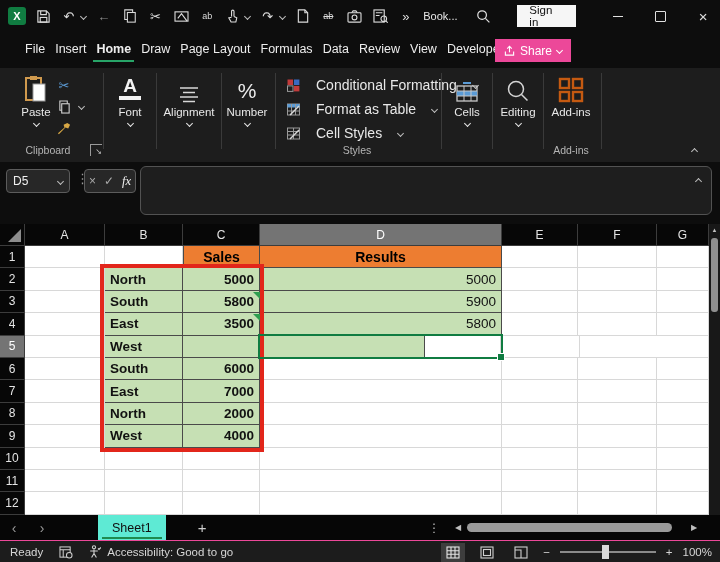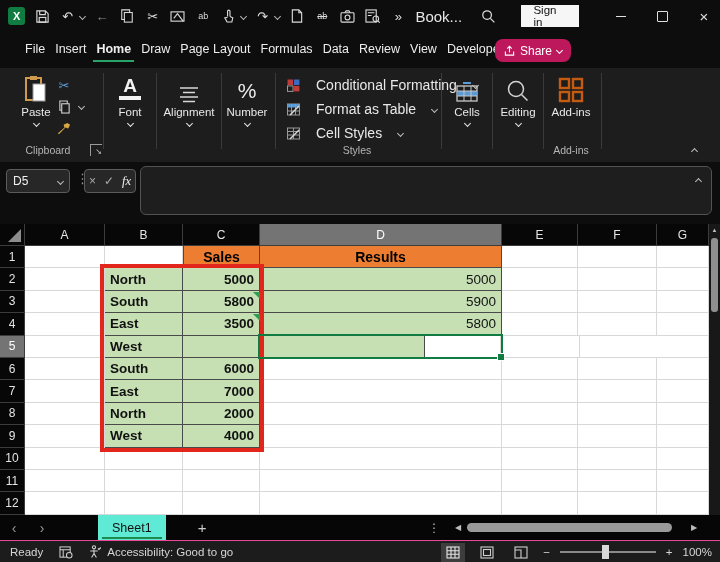--- a/index.html
+++ b/index.html
@@ -8,34 +8,34 @@
   
   .titlebar{position:absolute;left:0;top:0;width:720px;height:32px;display:flex;align-items:center;
             padding-left:8px;box-sizing:border-box;gap:9px;background:#0d0d0d;}
   .tbicon{display:flex;align-items:center;justify-content:center;width:17px;height:17px;color:#dcdcdc;font-size:13px;}
   .xl-logo{width:18px;height:18px;border-radius:3px;background:#107C41;color:#fff;font-weight:bold;
            font-size:11px;display:flex;align-items:center;justify-content:center;}
   .chev{display:inline-block;width:4px;height:4px;border-right:1.3px solid currentColor;
         border-bottom:1.3px solid currentColor;transform:rotate(45deg);}
   .chev.up{transform:rotate(-135deg);}
   .tbchev{color:#bdbdbd;margin-left:-5px;}
-  .doc-title{font-size:15px;color:#e6e6e6;}
+  .doc-title{font-size:11px;color:#e6e6e6;}
   .tb-spacer{flex:1;}
   .signin{background:#f6f6f6;color:#111;font-size:11.5px;height:22px;padding:0 12px;display:flex;
           align-items:center;margin:0 16px;}
   .winbtn{width:34px;height:30px;display:flex;align-items:center;justify-content:center;color:#e0e0e0;}
   .min-line{width:10px;height:1px;background:#e0e0e0;}
   .max-box{width:9px;height:9px;border:1.2px solid #e0e0e0;border-radius:1px;}
   
   .menubar{position:absolute;left:0;top:32px;width:585px;height:36px;display:flex;align-items:center;
            padding-left:24px;box-sizing:border-box;gap:8px;background:#0d0d0d;font-size:12.5px;}
   .menuitem{position:relative;color:#ededed;padding:4px 1px 6px;}
   .menuitem.active{font-weight:bold;}
   .menuitem.active .mi-underline{position:absolute;left:-2px;right:-2px;bottom:0;height:2.5px;background:#27A467;}
-  .sharebtn{position:absolute;right:14px;top:7px;height:23px;background:#be185d;border-radius:8px;color:#fff;
+  .sharebtn{position:absolute;right:14px;top:7px;height:23px;background:#ec4899;border-radius:0;color:#fff;
             font-size:12px;display:flex;align-items:center;gap:5px;padding:0 9px;}
   
   .ribbon{position:absolute;left:0;top:68px;width:720px;height:94px;background:#1d1d1d;
           border-bottom:1px solid #2d2d2d;}
   .vdiv{position:absolute;top:5px;height:76px;width:1px;background:#3a3a3a;}
   .bigbtn{position:absolute;top:5px;display:flex;flex-direction:column;align-items:center;gap:3px;
           color:#e8e8e8;font-size:11.5px;}
   .bigbtn .icn{height:30px;display:flex;align-items:flex-end;justify-content:center;}
   .smbtn{position:absolute;width:18px;height:18px;display:flex;align-items:center;justify-content:center;}
   .stylerow{position:absolute;left:287px;display:flex;align-items:center;gap:16px;color:#e8e8e8;font-size:14px;}

